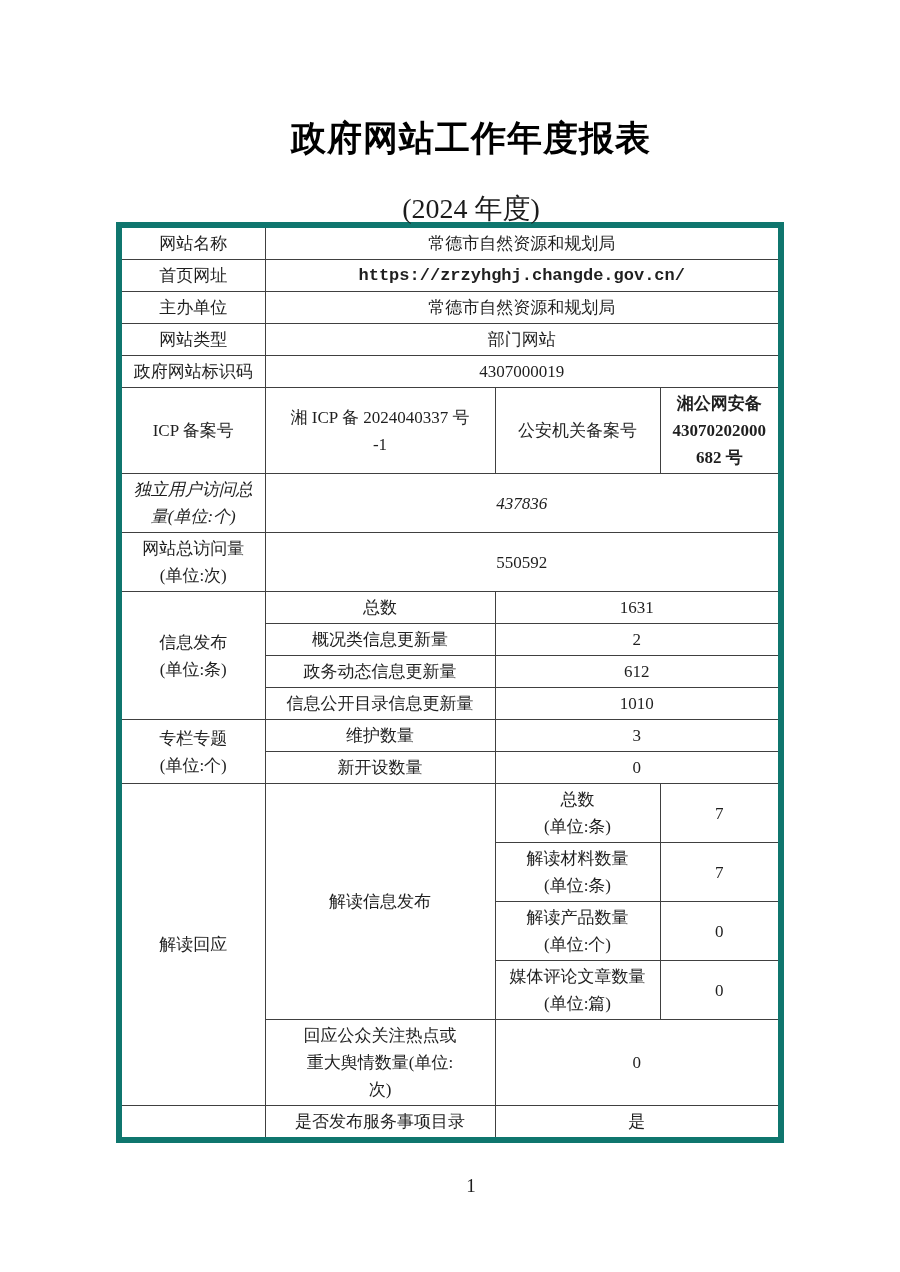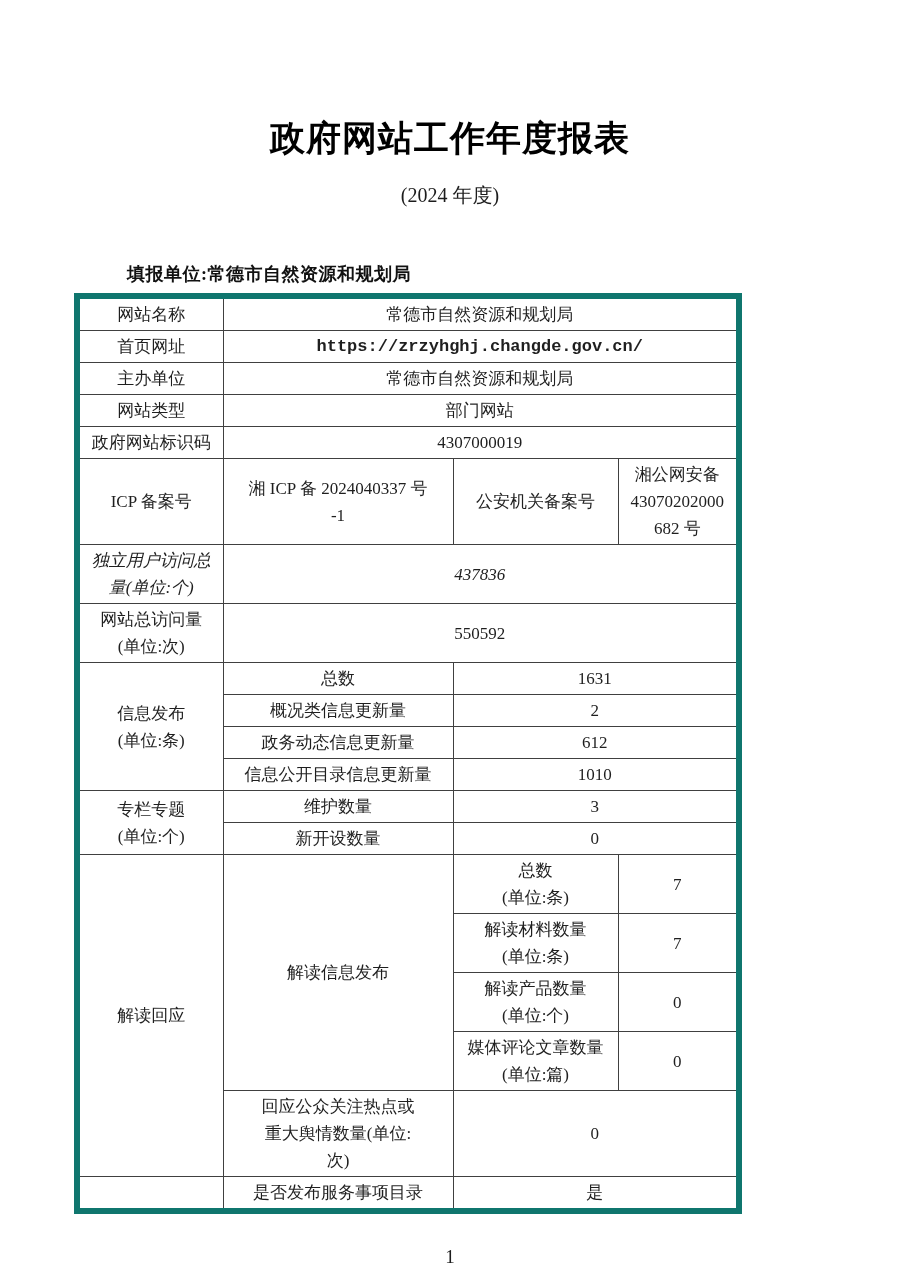--- a/index.html
+++ b/index.html
@@ -10,34 +10,35 @@
     height: 1272px;
     font-family: "Liberation Serif", "DejaVu Serif", serif;
     color: #1f1f1f;
   }
   .page {
     width: 900px;
     height: 1272px;
     box-sizing: border-box;
     padding-top: 114px;
     overflow: hidden;
+    padding-left: 42px;
   }
   .title {
     text-align: center;
     font-family: "Liberation Sans", "DejaVu Sans", sans-serif;
     font-weight: bold;
     font-size: 35px;
     letter-spacing: 1px;
     color: #000000;
     line-height: 48px;
   }
   .subtitle {
     text-align: center;
-    font-size: 20px;
-    margin-top: 20px;
+    font-size: 28px;
+    margin-top: 34px;
     line-height: 26px;
     color: #1c1c1c;
   }
   .reporting-unit {
     margin: 54px 0 7px 127px;
     font-size: 18px;
     font-weight: bold;
     color: #111111;
     letter-spacing: 0.5px;
   }
@@ -75,37 +76,36 @@
     font-family: "Liberation Serif", "DejaVu Serif", serif;
     font-size: 18px;
   }
   td.url {
     font-family: "Liberation Mono", "DejaVu Sans Mono", monospace;
     font-size: 16px;
     letter-spacing: 0px;
     font-weight: bold;
   }
   td.icp { line-height: 31px; }
-  td.police { font-size: 16px; line-height: 27px; }
+  td.police { font-size: 16px; line-height: 27px; font-weight: bold; }
   td.sub2 { line-height: 25px; }
   .page-number {
     text-align: center;
     margin-top: 32px;
     font-size: 19px;
     color: #1c1c1c;
   }
 </style>
 </head>
 <body>
 
 <div class="page">
 
   <div class="title">政府网站工作年度报表</div>
   <div class="subtitle">(2024 年度)</div>
-  <div class="reporting-unit">填报单位:常德市自然资源和规划局</div>
 
   <table class="report">
     <colgroup>
         <col class="c1">
         <col class="c2">
         <col class="c3">
         <col class="c4">
       </colgroup>
 
     <tbody>

